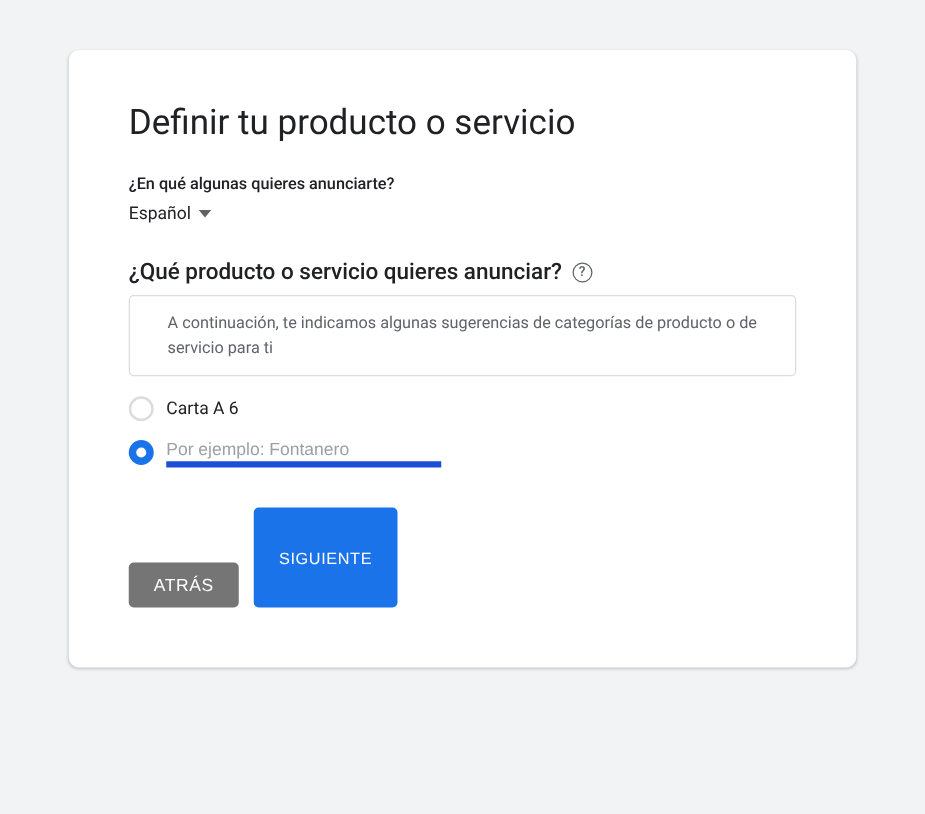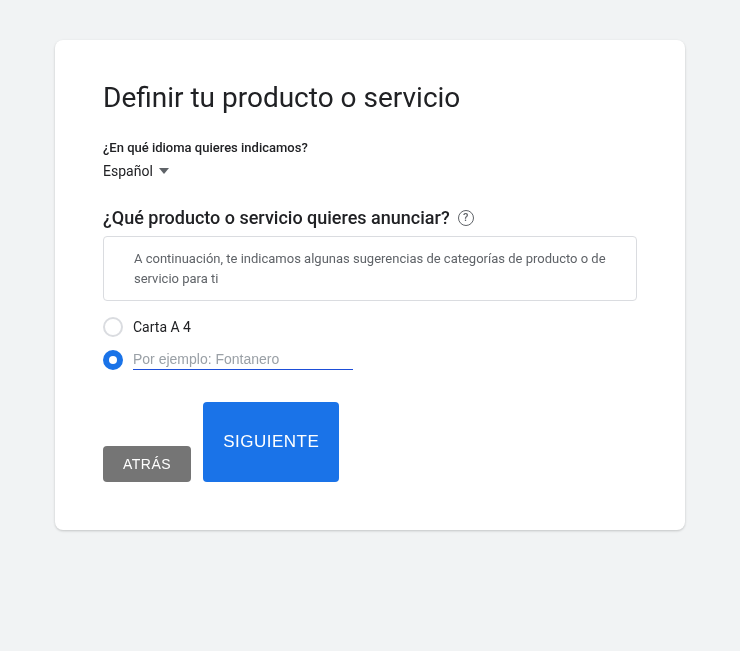--- a/index.html
+++ b/index.html
@@ -149,21 +149,21 @@
     }
 
     .radio-input-container {
       display: flex;
       align-items: center;
       gap: 10px;
     }
 
     .radio-text-input {
       border: none;
-      border-bottom: 1px solid #1d4ed8;
+      border-bottom: 5px solid #1d4ed8;
       outline: none;
       font-size: 14px;
       color: #9aa0a6;
       padding: 2px 0;
       width: 220px;
       background: transparent;
     }
 
     .radio-text-input::placeholder {
       color: #9aa0a6;
@@ -187,57 +187,57 @@
       letter-spacing: 0.5px;
       text-transform: uppercase;
       margin-top: 44px;
     }
 
     .btn-next {
       background-color: #1a73e8;
       color: #fff;
       border: none;
       padding: 10px 20px;
-      font-size: 17px;
+      font-size: 13px;
       font-weight: 500;
       border-radius: 4px;
       cursor: pointer;
       letter-spacing: 0.5px;
       text-transform: uppercase;
     }
   </style>
 </head>
 <body>
 
 <div class="main-container">
 
   <h1 class="page-title">Definir tu producto o servicio</h1>
 
-  <div class="section-label">¿En qué idioma quieres indicamos?</div>
+  <div class="section-label">¿En qué algunas quieres anunciarte?</div>
 
   <div class="language-selector">
     <span>Español</span>
     <span class="dropdown-arrow"></span>
   </div>
 
   <div class="product-section">
     <div class="product-label-row">
       <span class="product-label">¿Qué producto o servicio quieres anunciar?</span>
       <div class="help-icon">?</div>
     </div>
 
     <div class="suggestions-box">
       <span>A continuación, te indicamos algunas sugerencias de categorías de producto o de servicio para ti</span>
     </div>
 
     <div class="radio-options">
 
       <div class="radio-item">
         <div class="radio-circle"></div>
-        <span class="radio-label">Carta A 4</span>
+        <span class="radio-label">Carta A 6</span>
       </div>
 
 
 
       <div class="radio-input-container">
         <div class="radio-circle selected"></div>
         <input class="radio-text-input" type="text" placeholder="Por ejemplo: Fontanero" style="">
       </div>
 
     </div>

